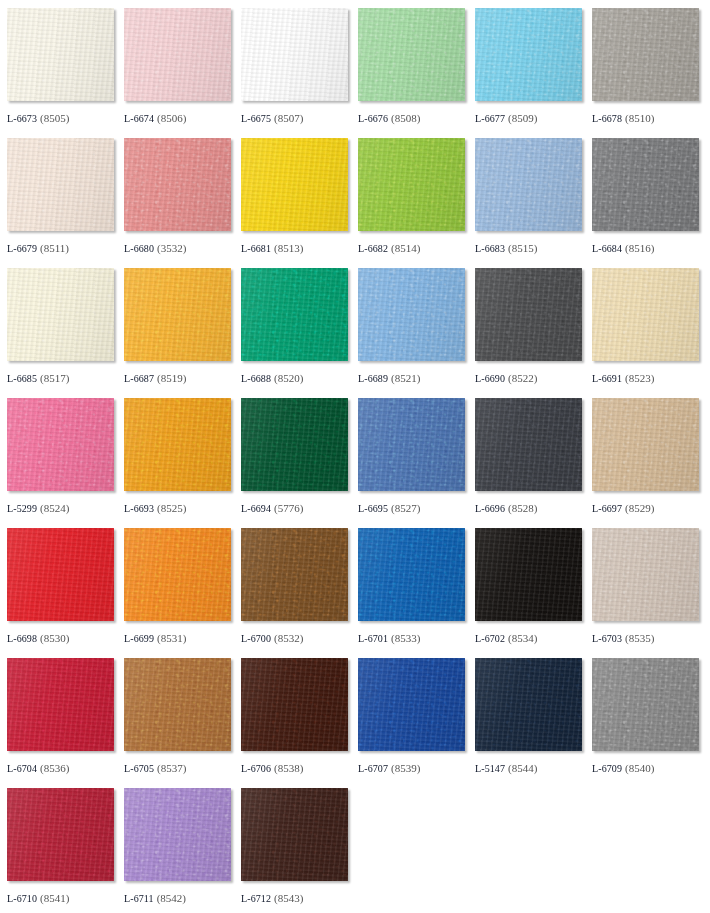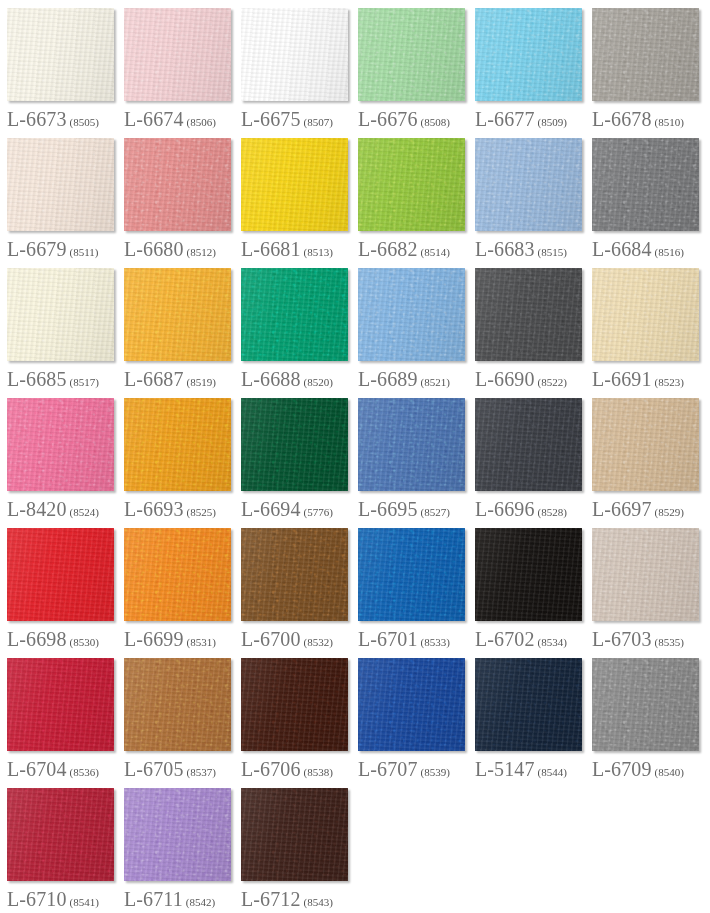--- a/index.html
+++ b/index.html
@@ -93,22 +93,22 @@
 
   .swatch-label {
     position: absolute;
     left: 0;
     top: 101px;
     width: 117px;
     white-space: nowrap;
     line-height: 1;
   }
   .code {
-    font-size: 20px;
-    color: #737373;
+    font-size: 10px;
+    color: #0f172a;
     letter-spacing: 0.1px;
   }
   .altcode {
     font-size: 11px;
     color: #545454;
     margin-left: 3px;
     text-align: right;
   }
 </style>
 </head>
@@ -170,21 +170,21 @@
         <div class="sheen"></div>
       </div>
       <div class="swatch-label"><span class="code">L-6679</span><span class="altcode">(8511)</span></div>
     </div>
     <div class="swatch-cell">
       <div class="swatch-chip" style="background: rgb(232, 144, 143);">
         <div class="grain"></div>
         <div class="grain2"></div>
         <div class="sheen"></div>
       </div>
-      <div class="swatch-label"><span class="code">L-6680</span><span class="altcode">(8512)</span></div>
+      <div class="swatch-label"><span class="code">L-6680</span><span class="altcode">(3532)</span></div>
     </div>
     <div class="swatch-cell">
       <div class="swatch-chip" style="background: rgb(249, 214, 22);">
         <div class="grain"></div>
         <div class="grain2"></div>
         <div class="sheen"></div>
       </div>
       <div class="swatch-label"><span class="code">L-6681</span><span class="altcode">(8513)</span></div>
     </div>
     <div class="swatch-cell">
@@ -258,21 +258,21 @@
         <div class="sheen"></div>
       </div>
       <div class="swatch-label"><span class="code">L-6691</span><span class="altcode">(8523)</span></div>
     </div>
     <div class="swatch-cell">
       <div class="swatch-chip" style="background: rgb(244, 115, 159);">
         <div class="grain"></div>
         <div class="grain2"></div>
         <div class="sheen"></div>
       </div>
-      <div class="swatch-label"><span class="code">L-8420</span><span class="altcode">(8524)</span></div>
+      <div class="swatch-label"><span class="code">L-5299</span><span class="altcode">(8524)</span></div>
     </div>
     <div class="swatch-cell">
       <div class="swatch-chip" style="background: rgb(240, 160, 26);">
         <div class="grain"></div>
         <div class="grain2"></div>
         <div class="sheen"></div>
       </div>
       <div class="swatch-label"><span class="code">L-6693</span><span class="altcode">(8525)</span></div>
     </div>
     <div class="swatch-cell">

